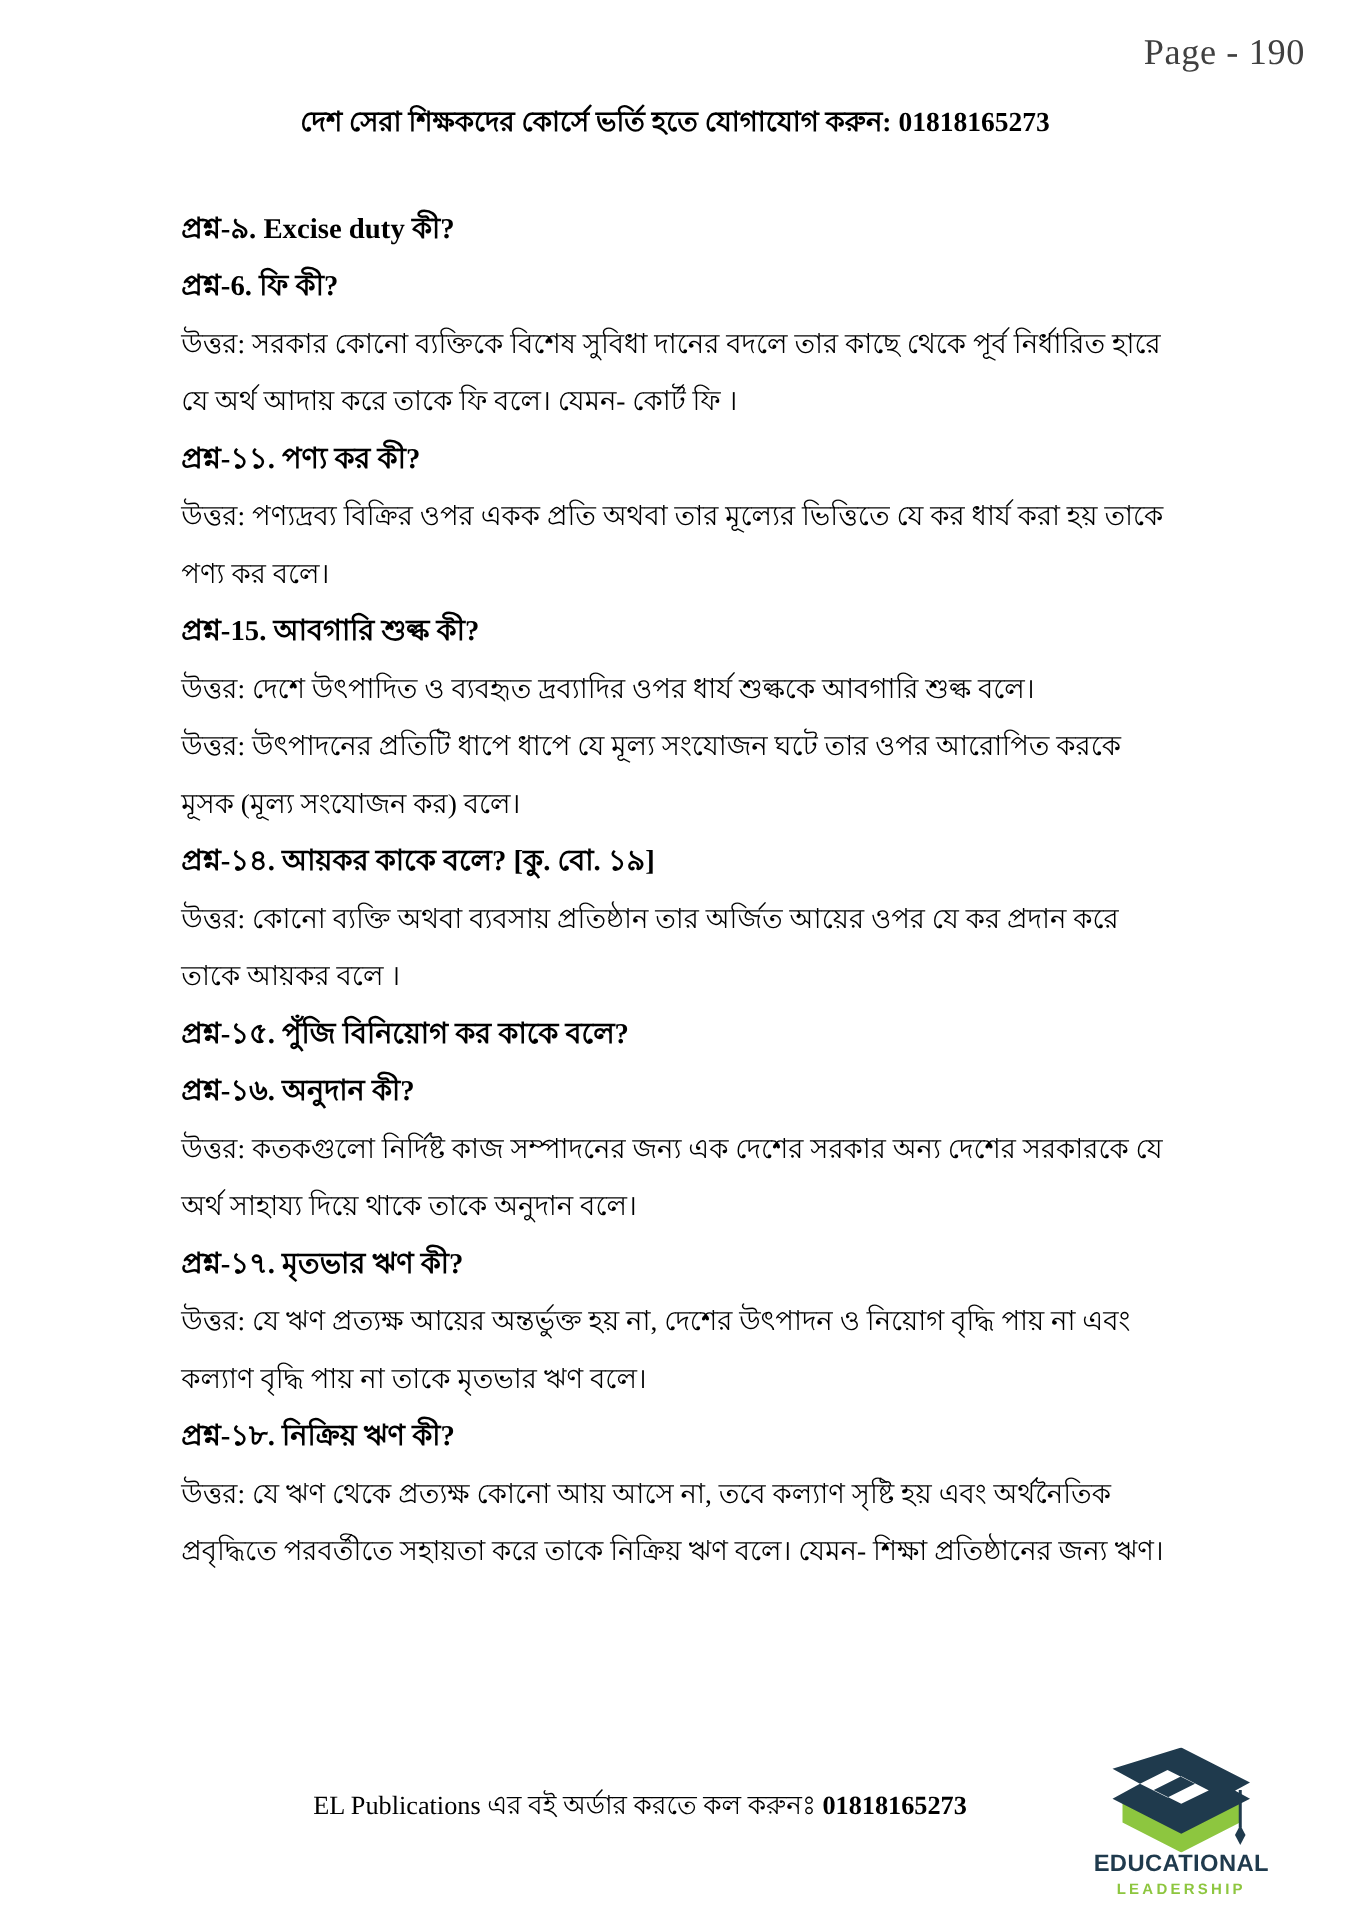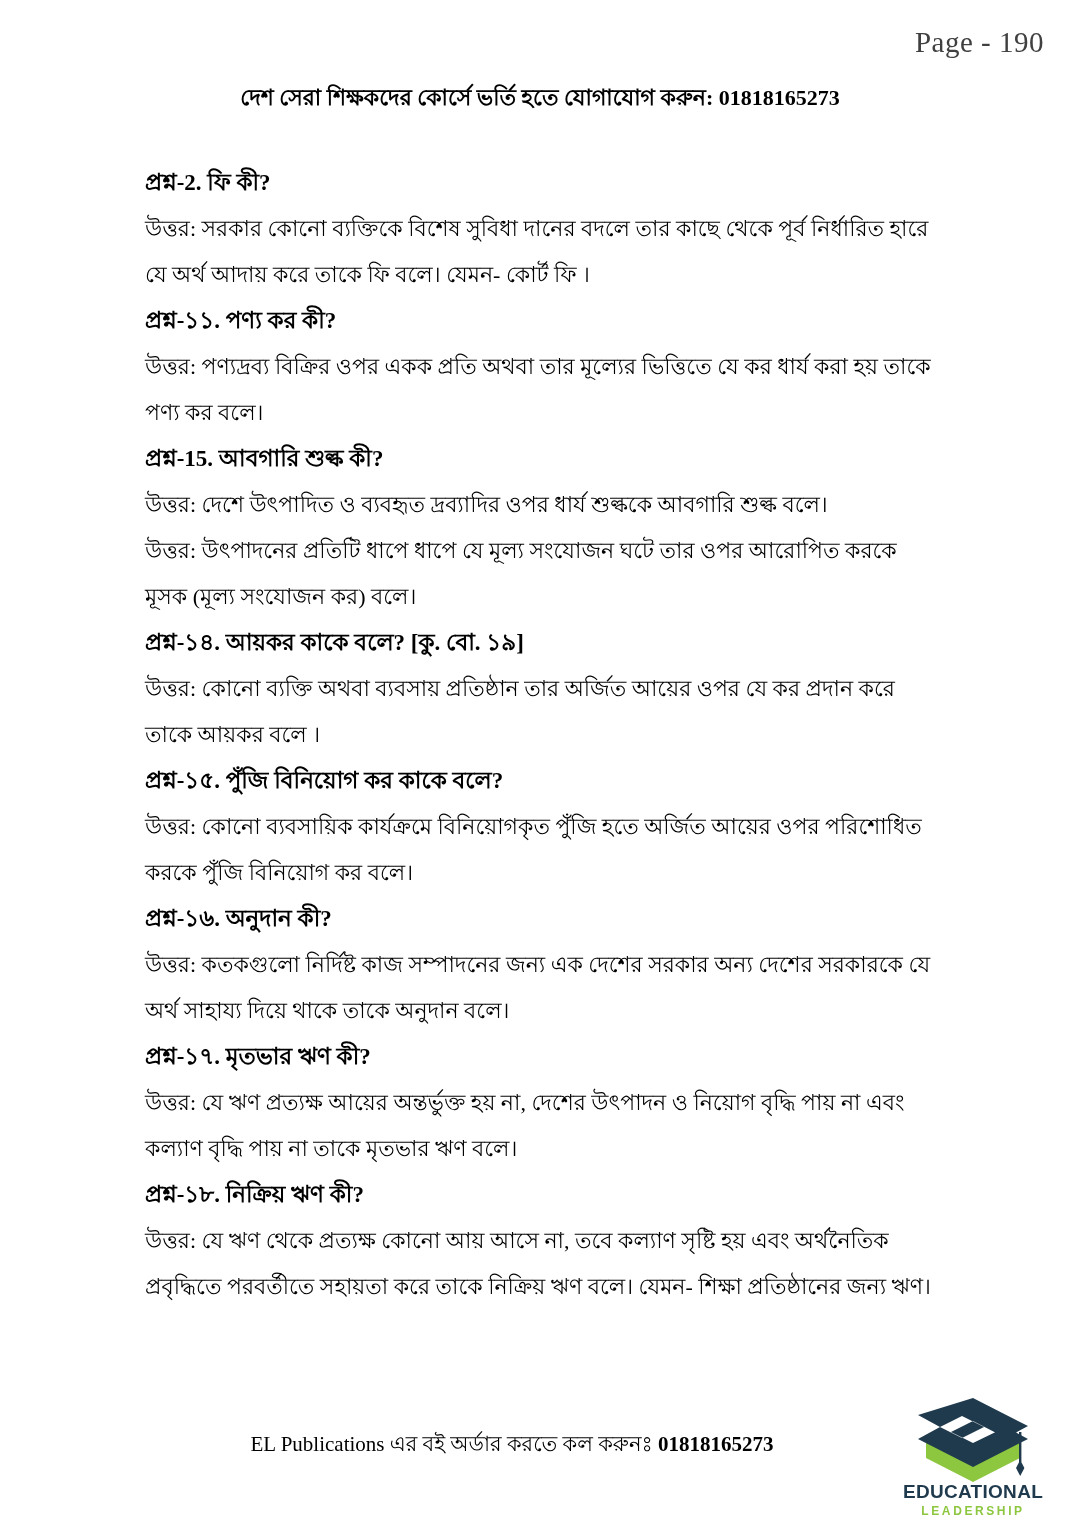--- a/index.html
+++ b/index.html
@@ -79,21 +79,21 @@
     font-family: "Liberation Serif", "DejaVu Serif", serif;
     font-size: 21px;
     color: #000;
     white-space: nowrap;
   }
   .footer-note .phone { font-weight: bold; }
 
   
   .logo {
     position: absolute;
-    left: 888px;
+    left: 860px;
     top: 1398px;
     width: 170px;
     height: 126px;
   }
   .logo svg { display: block; }
   .logo-text {
     text-align: center;
     font-family: "Liberation Sans", "DejaVu Sans", sans-serif;
     line-height: 1;
   }
@@ -115,24 +115,25 @@
 <body>
 
 <div class="page-number">Page - 190</div>
 
 <div class="promo-header">দেশ সেরা শিক্ষকদের কোর্সে ভর্তি হতে যোগাযোগ করুন: 01818165273</div>
 
 <div class="content">
 
 
   <div class="qa-block">
+    <p class="question">প্রশ্ন-৯. Excise duty কী?</p>
   </div>
 
   <div class="qa-block">
-    <p class="question">প্রশ্ন-2. ফি  কী?</p>
+    <p class="question">প্রশ্ন-6. ফি  কী?</p>
     <p class="answer">উত্তর: সরকার কোনো ব্যক্তিকে বিশেষ সুবিধা দানের বদলে তার কাছে থেকে পূর্ব নির্ধারিত হারে যে অর্থ আদায় করে তাকে ফি বলে। যেমন- কোর্ট ফি ।</p>
   </div>
 
   <div class="qa-block">
     <p class="question">প্রশ্ন-১১. পণ্য কর কী?</p>
     <p class="answer">উত্তর: পণ্যদ্রব্য বিক্রির ওপর একক প্রতি অথবা তার মূল্যের ভিত্তিতে যে কর ধার্য করা হয় তাকে পণ্য কর বলে।</p>
   </div>
 
   <div class="qa-block">
     <p class="question">প্রশ্ন-15. আবগারি শুল্ক কী?</p>
@@ -143,21 +144,20 @@
     <p class="answer">উত্তর: উৎপাদনের প্রতিটি ধাপে ধাপে যে মূল্য সংযোজন ঘটে তার ওপর আরোপিত করকে মূসক (মূল্য সংযোজন কর) বলে।</p>
   </div>
 
   <div class="qa-block">
     <p class="question">প্রশ্ন-১৪. আয়কর কাকে বলে? [কু. বো. ১৯]</p>
     <p class="answer">উত্তর: কোনো ব্যক্তি অথবা ব্যবসায় প্রতিষ্ঠান তার অর্জিত আয়ের ওপর যে কর প্রদান করে তাকে আয়কর বলে ।</p>
   </div>
 
   <div class="qa-block">
     <p class="question">প্রশ্ন-১৫. পুঁজি বিনিয়োগ কর কাকে বলে?</p>
-    <p class="answer">উত্তর: কোনো ব্যবসায়িক কার্যক্রমে বিনিয়োগকৃত পুঁজি হতে অর্জিত আয়ের ওপর পরিশোধিত করকে পুঁজি বিনিয়োগ কর বলে।</p>
   </div>
 
   <div class="qa-block">
     <p class="question">প্রশ্ন-১৬. অনুদান কী?</p>
     <p class="answer">উত্তর: কতকগুলো নির্দিষ্ট কাজ সম্পাদনের জন্য এক দেশের সরকার অন্য দেশের সরকারকে যে অর্থ সাহায্য দিয়ে থাকে তাকে অনুদান বলে।</p>
   </div>
 
   <div class="qa-block">
     <p class="question">প্রশ্ন-১৭. মৃতভার ঋণ কী?</p>
     <p class="answer">উত্তর: যে ঋণ প্রত্যক্ষ আয়ের অন্তর্ভুক্ত হয় না, দেশের উৎপাদন ও নিয়োগ বৃদ্ধি পায় না এবং কল্যাণ বৃদ্ধি পায় না তাকে মৃতভার ঋণ বলে।</p>

